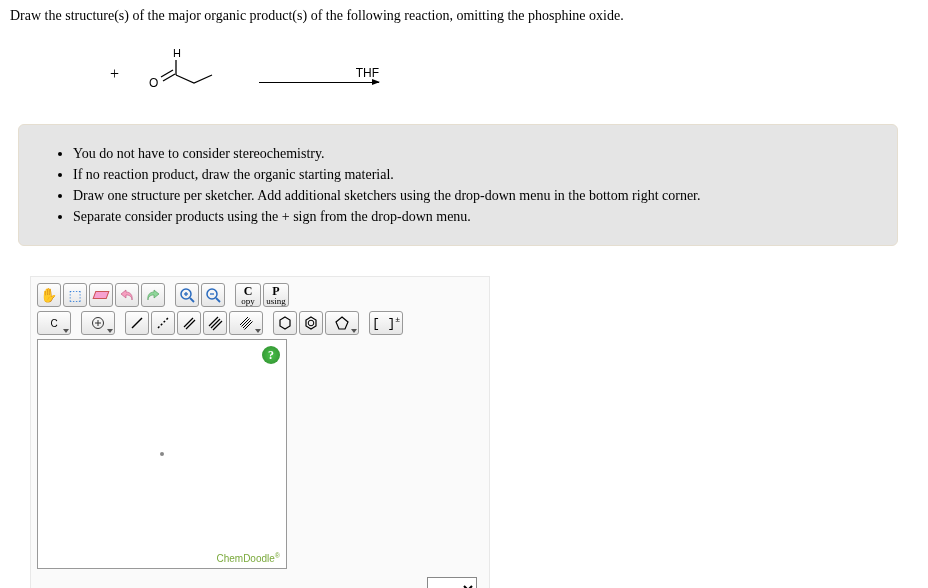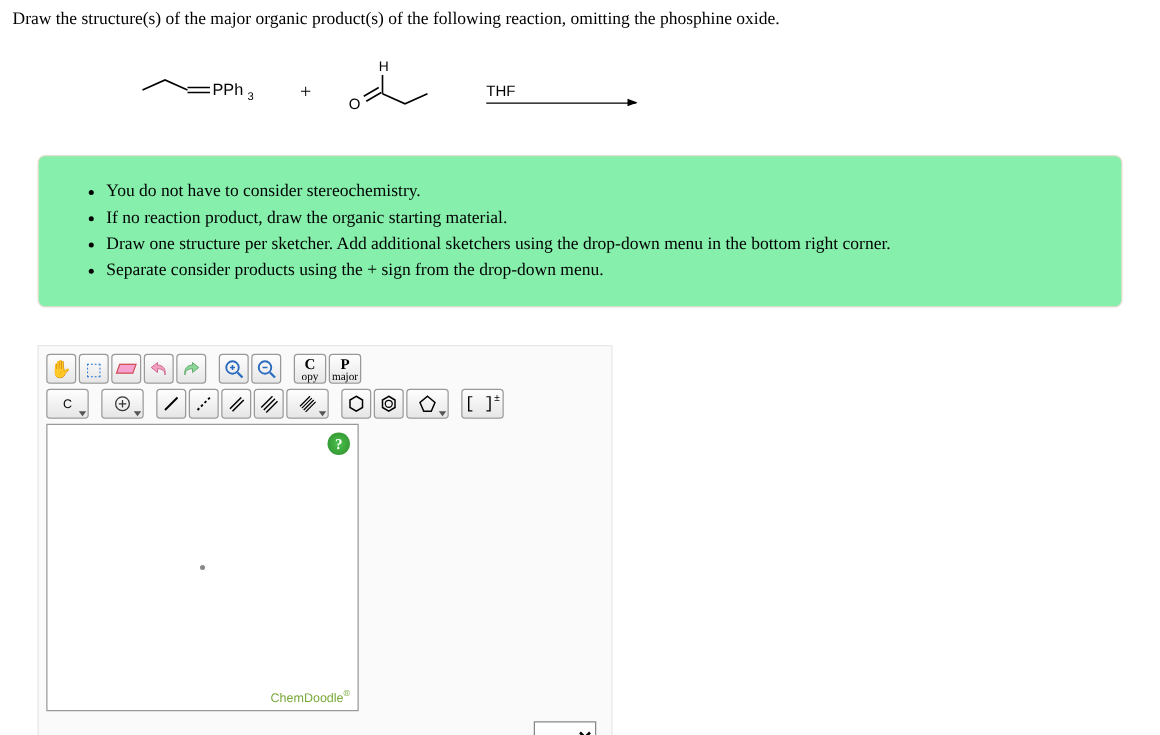--- a/index.html
+++ b/index.html
@@ -1,25 +1,25 @@
 <!DOCTYPE html>
 <html><head>
   <meta charset="utf-8">
   <style>
     * { box-sizing: border-box; margin: 0; padding: 0; }
     body { font-family: Georgia, 'Times New Roman', serif; font-size: 14px; color: #000; background: #fff; width: 928px; padding: 8px 10px; }
     .question { margin-bottom: 20px; }
     .reaction { display: flex; align-items: center; gap: 20px; margin: 10px 0 20px 100px; height: 60px; }
     .reagent svg { display: block; }
     .plus { font-size: 16px; display: flex; align-items: center; }
-    .arrow-wrap { display: flex; flex-direction: column; align-items: flex-start; margin-left: 20px; }
+    .arrow-wrap { display: flex; flex-direction: column; align-items: flex-end; margin-left: 20px; }
     .arrow-label { font-size: 12px; font-family: Arial, sans-serif; margin-bottom: 2px; }
     .arrow-line { width: 120px; height: 1px; background: #000; position: relative; }
     .arrow-line::after { content: ''; position: absolute; right: -1px; top: -3px; border-left: 8px solid #000; border-top: 3.5px solid transparent; border-bottom: 3.5px solid transparent; }
-    .instructions { border: 1px solid #e5ded0; background: #86efac; border-radius: 6px; padding: 18px 24px; margin: 0 20px 30px 20px; font-family: Georgia, serif; font-size: 14px; line-height: 1.5; }
+    .instructions { border: 1px solid #e5ded0; background: #e5e5e5; border-radius: 6px; padding: 18px 24px; margin: 0 20px 30px 8px; font-family: Georgia, serif; font-size: 14px; line-height: 1.5; }
     .instructions ul { list-style: disc; padding-left: 30px; }
     .sketcher-area { margin-left: 20px; border: 1px solid #e8e8e8; background: #fafafa; padding: 6px; width: 460px; }
     .toolbar { display: flex; gap: 2px; margin-bottom: 4px; flex-wrap: wrap; }
     .toolbar2 { display: flex; gap: 2px; margin-bottom: 4px; flex-wrap: wrap; align-items: center; }
     .tbtn { width: 24px; height: 24px; border: 1px solid #999; background: linear-gradient(#fefefe,#e6e6e6); border-radius: 3px; display: flex; align-items: center; justify-content: center; font-size: 10px; font-family: Arial, sans-serif; cursor: pointer; position: relative; }
     .tbtn.wide { width: 34px; }
     .tbtn .dd { position: absolute; right: 1px; bottom: 1px; border-left: 3px solid transparent; border-right: 3px solid transparent; border-top: 4px solid #555; }
     .cp { display: flex; flex-direction: column; align-items: center; line-height: 1; font-size: 9px; width: 26px; height: 24px; border: 1px solid #999; background: linear-gradient(#fefefe,#e6e6e6); border-radius: 3px; justify-content: center; cursor: pointer; }
     .cp .big { font-size: 12px; font-weight: bold; }
     .canvas-wrap { position: relative; background: #fff; border: 1px solid #999; width: 250px; height: 230px; }
@@ -35,29 +35,20 @@
     .bond-svg { display:block; }
     .gap { width: 6px; }
     .brackets { font-family: 'Courier New', monospace; font-size: 13px; }
   </style>
 </head>
 <body>
 
 <div class="question">Draw the structure(s) of the major organic product(s) of the following reaction, omitting the phosphine oxide.</div>
 
 <div class="reaction">
-  <div class="reagent">
-    <svg width="110" height="40" viewBox="0 0 110 40">
-      <polyline points="4,18 22,10 40,18" fill="none" stroke="#000" stroke-width="1.3"></polyline>
-      <line x1="40" y1="16" x2="58" y2="16" stroke="#000" stroke-width="1.3"></line>
-      <line x1="40" y1="20" x2="58" y2="20" stroke="#000" stroke-width="1.3"></line>
-      <text x="60" y="22" font-size="13" font-family="Arial">PPh</text>
-      <text x="88" y="26" font-size="9" font-family="Arial">3</text>
-    </svg>
-  </div>
   <div class="plus">+</div>
   <div class="reagent">
     <svg width="80" height="55" viewBox="0 0 80 55">
       <text x="34" y="10" font-size="11" font-family="Arial">H</text>
       <line x1="37" y1="13" x2="37" y2="28" stroke="#000" stroke-width="1.3"></line>
       <line x1="24" y1="34" x2="36" y2="27" stroke="#000" stroke-width="1.3"></line>
       <line x1="22" y1="30" x2="34" y2="23" stroke="#000" stroke-width="1.3"></line>
       <text x="10" y="40" font-size="12" font-family="Arial">O</text>
       <polyline points="37,28 55,36 73,28" fill="none" stroke="#000" stroke-width="1.3"></polyline>
     </svg>
@@ -114,21 +105,21 @@
           <line x1="5" y1="7" x2="9" y2="7" stroke="#2a6bbf" stroke-width="1.3"></line>
         </svg>
     </div>
     <div class="gap"></div>
     <div class="cp">
         <span class="big">C</span>
         <span>opy</span>
       </div>
     <div class="cp">
         <span class="big">P</span>
-        <span>major</span>
+        <span>using</span>
       </div>
   </div>
 
   <div class="toolbar2">
     <div class="tbtn wide">
         <span>C</span>
         <span class="dd"></span>
       </div>
     <div class="gap"></div>
     <div class="tbtn wide">

